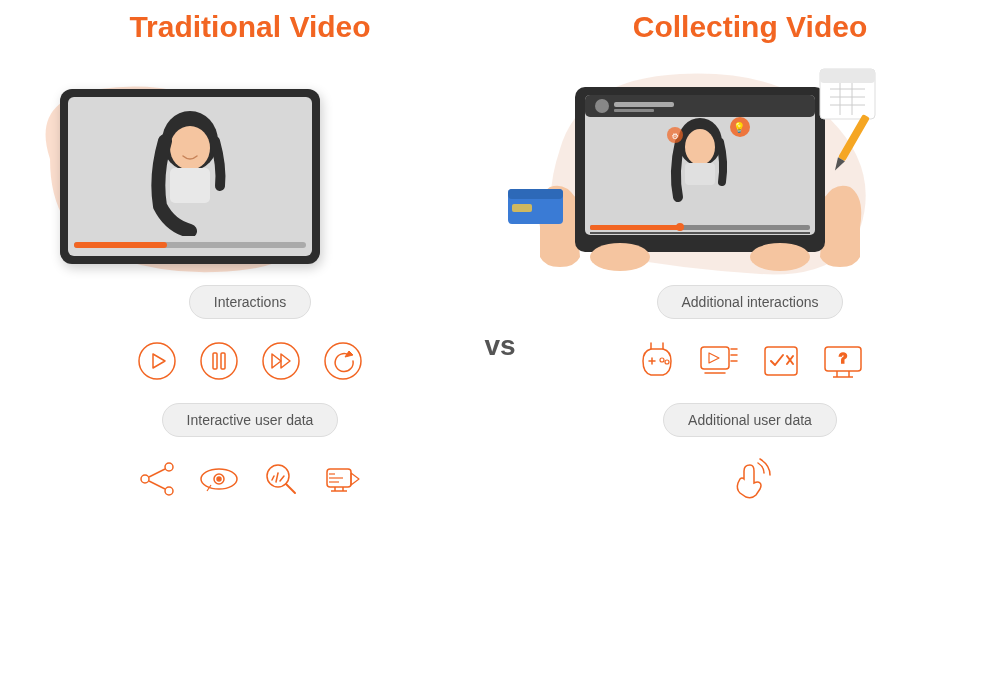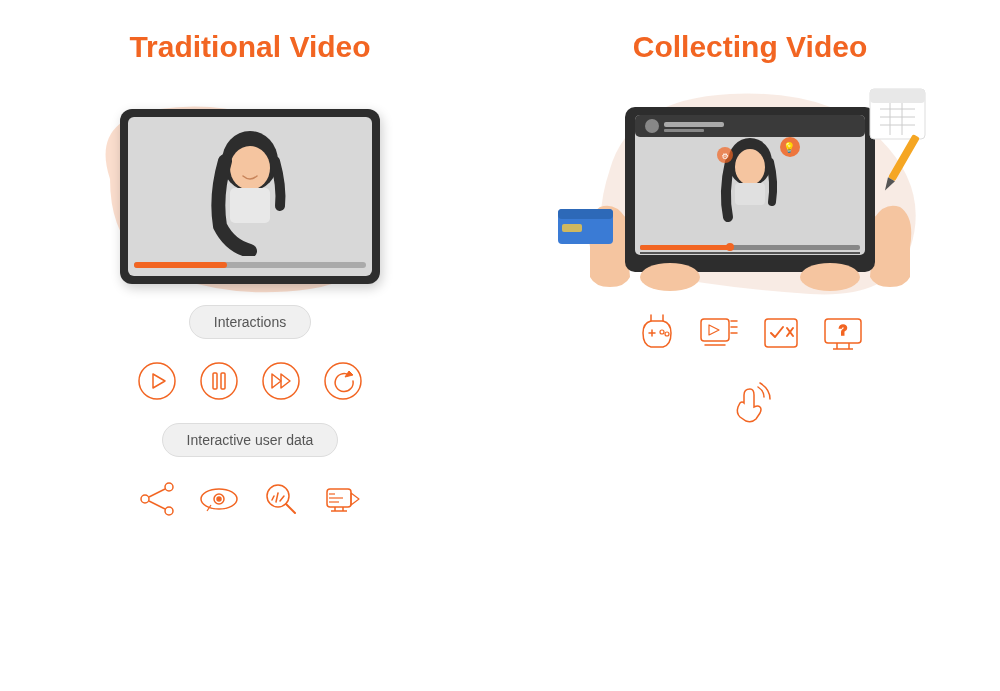--- a/index.html
+++ b/index.html
@@ -26,24 +26,22 @@
       height: 100%;
       pointer-events: none;
       z-index: 0;
     }
 
     .half {
       width: 500px;
       height: 691px;
       display: flex;
       flex-direction: column;
-      align-items: center;
       position: relative;
       z-index: 1;
-      padding-top: 20px;
     }
 
     .left-half { background: #fff; }
     .right-half { background: #fff; }
 
     .section-title {
       font-size: 30px;
       font-weight: 800;
       color: #f26522;
       text-align: center;
@@ -190,20 +188,23 @@
 
   <ellipse cx="580" cy="230" rx="35" ry="35" fill="#f5e6e0" opacity="0.4"></ellipse>
   <ellipse cx="920" cy="480" rx="65" ry="55" fill="#f5e6e0" opacity="0.5"></ellipse>
   <ellipse cx="620" cy="530" rx="40" ry="40" fill="#f5e6e0" opacity="0.4"></ellipse>
 </svg>
 
 <div class="container">
 
   <div class="vertical-divider"></div>
 
+  <div class="vs-divider">
+    <span class="vs-text">vs</span>
+  </div>
 
   <div class="half left-half">
     <h1 class="section-title">Traditional Video</h1>
 
     <div class="illustration-area">
 
       <svg width="380" height="220" style="position:absolute;top:0;left:0;" xmlns="http://www.w3.org/2000/svg">
         <path d="M 50 100 Q 30 40 100 30 Q 170 20 230 50 Q 300 80 310 140 Q 320 200 250 210 Q 180 220 120 200 Q 50 180 50 100 Z" fill="#f9d4c0" opacity="0.8"></path>
       </svg>
 
@@ -381,20 +382,21 @@
         <circle cx="160" cy="160" r="4" fill="#f26522"></circle>
 
         <rect x="70" y="165" width="220" height="2" fill="#555"></rect>
 
         <ellipse cx="100" cy="190" rx="30" ry="14" fill="#f5c5a0"></ellipse>
         <ellipse cx="260" cy="190" rx="30" ry="14" fill="#f5c5a0"></ellipse>
       </svg>
     </div>
 
     <div class="section-bottom">
+      <span class="pill-badge">Additional interactions</span>
 
       <div class="icons-row">
 
         <div class="icon-item">
           <svg viewBox="0 0 44 44" xmlns="http://www.w3.org/2000/svg">
             <path d="M 8 22 Q 8 12 16 10 L 28 10 Q 36 12 36 22 Q 36 34 28 36 L 16 36 Q 8 34 8 22 Z" stroke="#f26522" stroke-width="1.5" fill="none"></path>
             <line x1="14" y1="22" x2="20" y2="22" stroke="#f26522" stroke-width="1.5" stroke-linecap="round"></line>
             <line x1="17" y1="19" x2="17" y2="25" stroke="#f26522" stroke-width="1.5" stroke-linecap="round"></line>
             <circle cx="27" cy="21" r="2" stroke="#f26522" stroke-width="1.2" fill="none"></circle>
             <circle cx="32" cy="23" r="2" stroke="#f26522" stroke-width="1.2" fill="none"></circle>
@@ -427,20 +429,21 @@
           <svg viewBox="0 0 44 44" xmlns="http://www.w3.org/2000/svg">
             <rect x="4" y="8" width="36" height="24" rx="3" stroke="#f26522" stroke-width="1.5" fill="none"></rect>
             <line x1="16" y1="32" x2="16" y2="38" stroke="#f26522" stroke-width="1.5"></line>
             <line x1="28" y1="32" x2="28" y2="38" stroke="#f26522" stroke-width="1.5"></line>
             <line x1="12" y1="38" x2="32" y2="38" stroke="#f26522" stroke-width="1.5"></line>
             <text x="22" y="24" text-anchor="middle" font-size="14" fill="#f26522" font-weight="bold">?</text>
           </svg>
         </div>
       </div>
 
+      <span class="pill-badge">Additional user data</span>
 
       <div class="icons-row">
         <div class="icon-item">
           <svg viewBox="0 0 44 44" xmlns="http://www.w3.org/2000/svg">
 
             <path d="M 22 8 Q 26 8 26 14 L 26 26 Q 30 24 32 26 Q 34 28 32 32 L 28 38 Q 24 42 18 40 L 12 36 Q 8 32 10 26 L 12 22 Q 14 20 16 22 L 16 14 Q 16 8 22 8 Z" stroke="#f26522" stroke-width="1.5" fill="none"></path>
 
             <path d="M 30 6 Q 36 10 36 16" stroke="#f26522" stroke-width="1.5" fill="none" stroke-linecap="round"></path>
             <path d="M 32 2 Q 42 8 42 18" stroke="#f26522" stroke-width="1.5" fill="none" stroke-linecap="round"></path>
           </svg>

